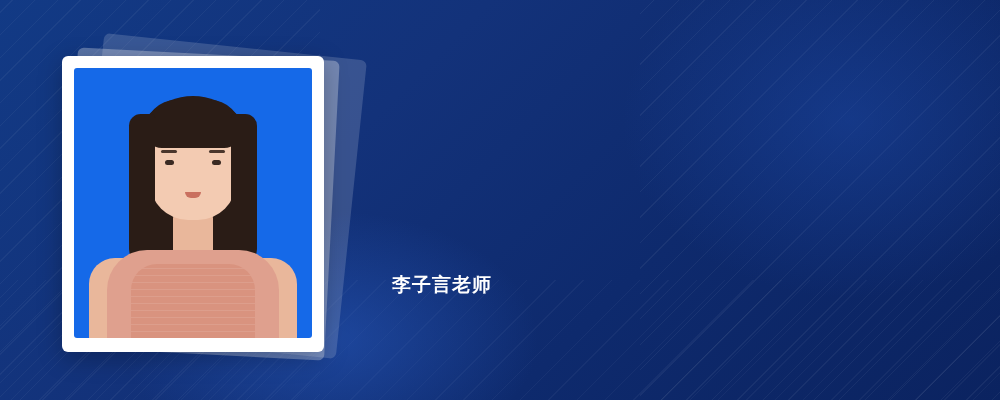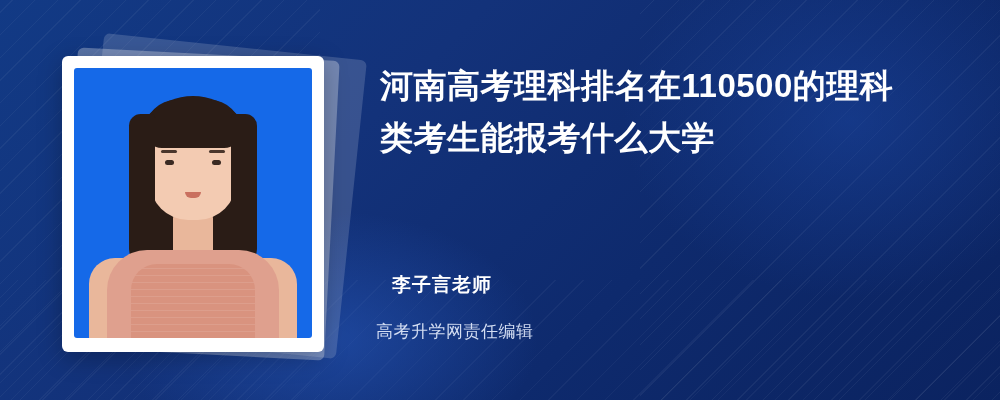--- a/index.html
+++ b/index.html
@@ -282,22 +282,17 @@
         <div class="ph-hair-left"></div>
         <div class="ph-hair-right"></div>
         <div class="ph-shoulder-l"></div>
         <div class="ph-shoulder-r"></div>
         <div class="ph-body"></div>
         <div class="ph-dress"></div>
       </div>
     </div>
   </div>
 
-  <div class="content">
-    <h1 class="headline">河南高考理科排名在110500的理科
-类考生能报考什么大学</h1>
-  </div>
 
   <div class="byline">李子言老师</div>
 
-  <div class="subline">高考升学网责任编辑</div>
 
 </div>
 
 </body></html>

